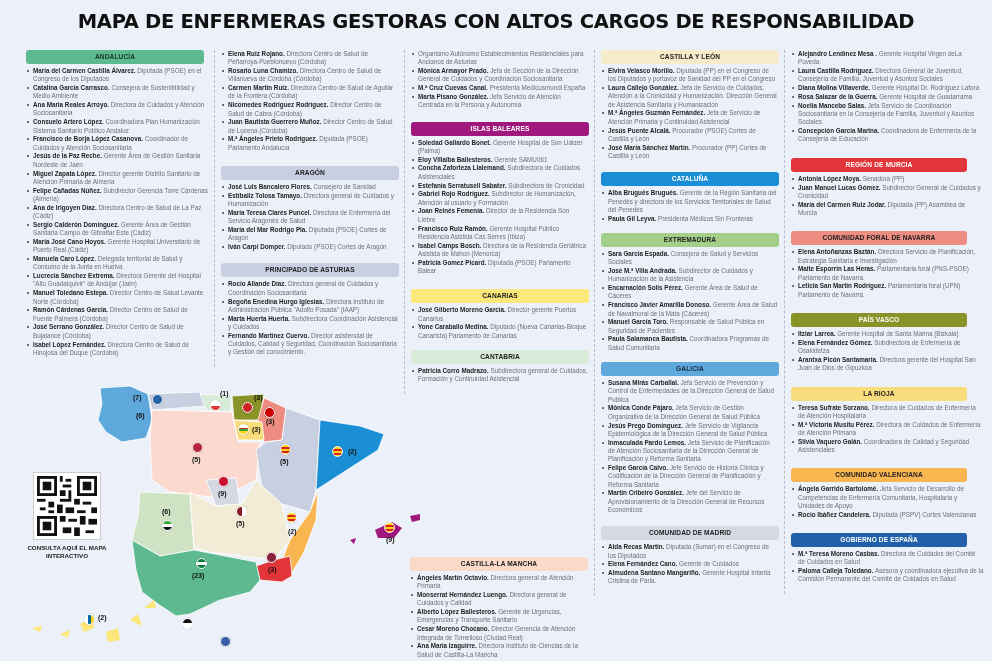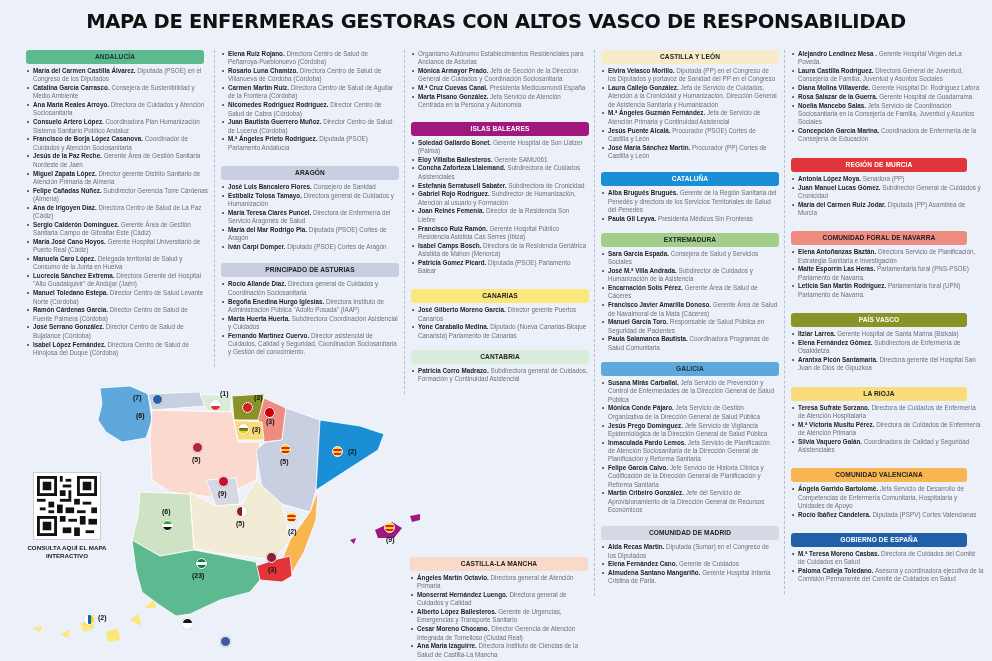--- a/index.html
+++ b/index.html
@@ -62,21 +62,21 @@
     position: absolute; font-size: 7px; font-weight: bold; color: #111;
   }
   .flag {
     position: absolute; width: 11px; height: 11px; border-radius: 50%;
     border: 1px solid #fff; box-shadow: 0 0 1px rgba(0,0,0,.4);
   }
 </style>
 </head>
 <body>
 
-<div class="title">MAPA DE ENFERMERAS GESTORAS CON ALTOS VASCO DE RESPONSABILIDAD</div>
+<div class="title">MAPA DE ENFERMERAS GESTORAS CON ALTOS CARGOS DE RESPONSABILIDAD</div>
 
 <div class="col col1">
   <div class="sec">
     <div class="sec-head" style="background:#5db98f;color:#17362a;">ANDALUCÍA</div>
     <ul class="items">
         <li><b>María del Carmen Castilla Álvarez.</b> <span>Diputada (PSOE) en el Congreso de los Diputados</span></li>
         <li><b>Catalina García Carrasco.</b> <span>Consejera de Sostenibilidad y Medio Ambiente</span></li>
         <li><b>Ana María Reales Arroyo.</b> <span>Directora de Cuidados y Atención Sociosanitaria</span></li>
         <li><b>Consuelo Artero López.</b> <span>Coordinadora Plan Humanización Sistema Sanitario Público Andaluz</span></li>
         <li><b>Francisco de Borja López Casanova.</b> <span>Coordinador de Cuidados y Atención Sociosanitaria</span></li>

